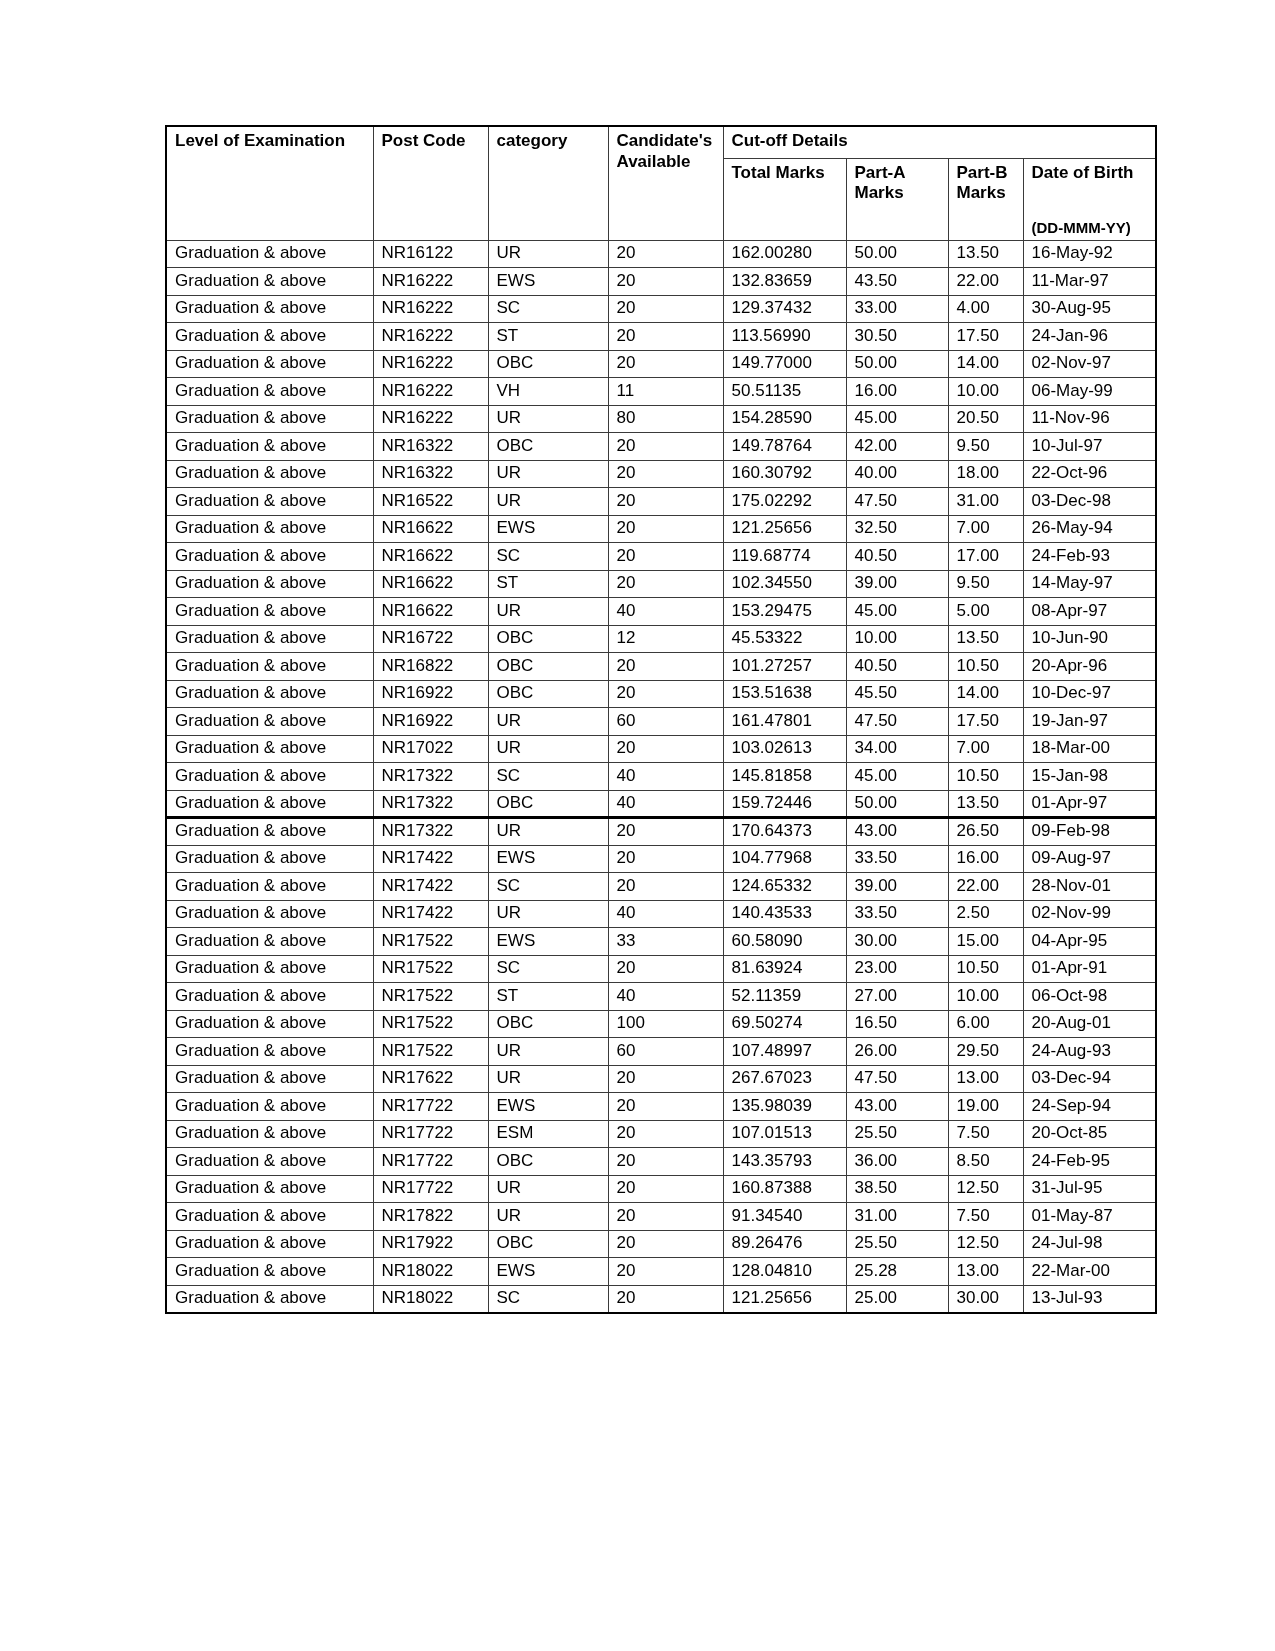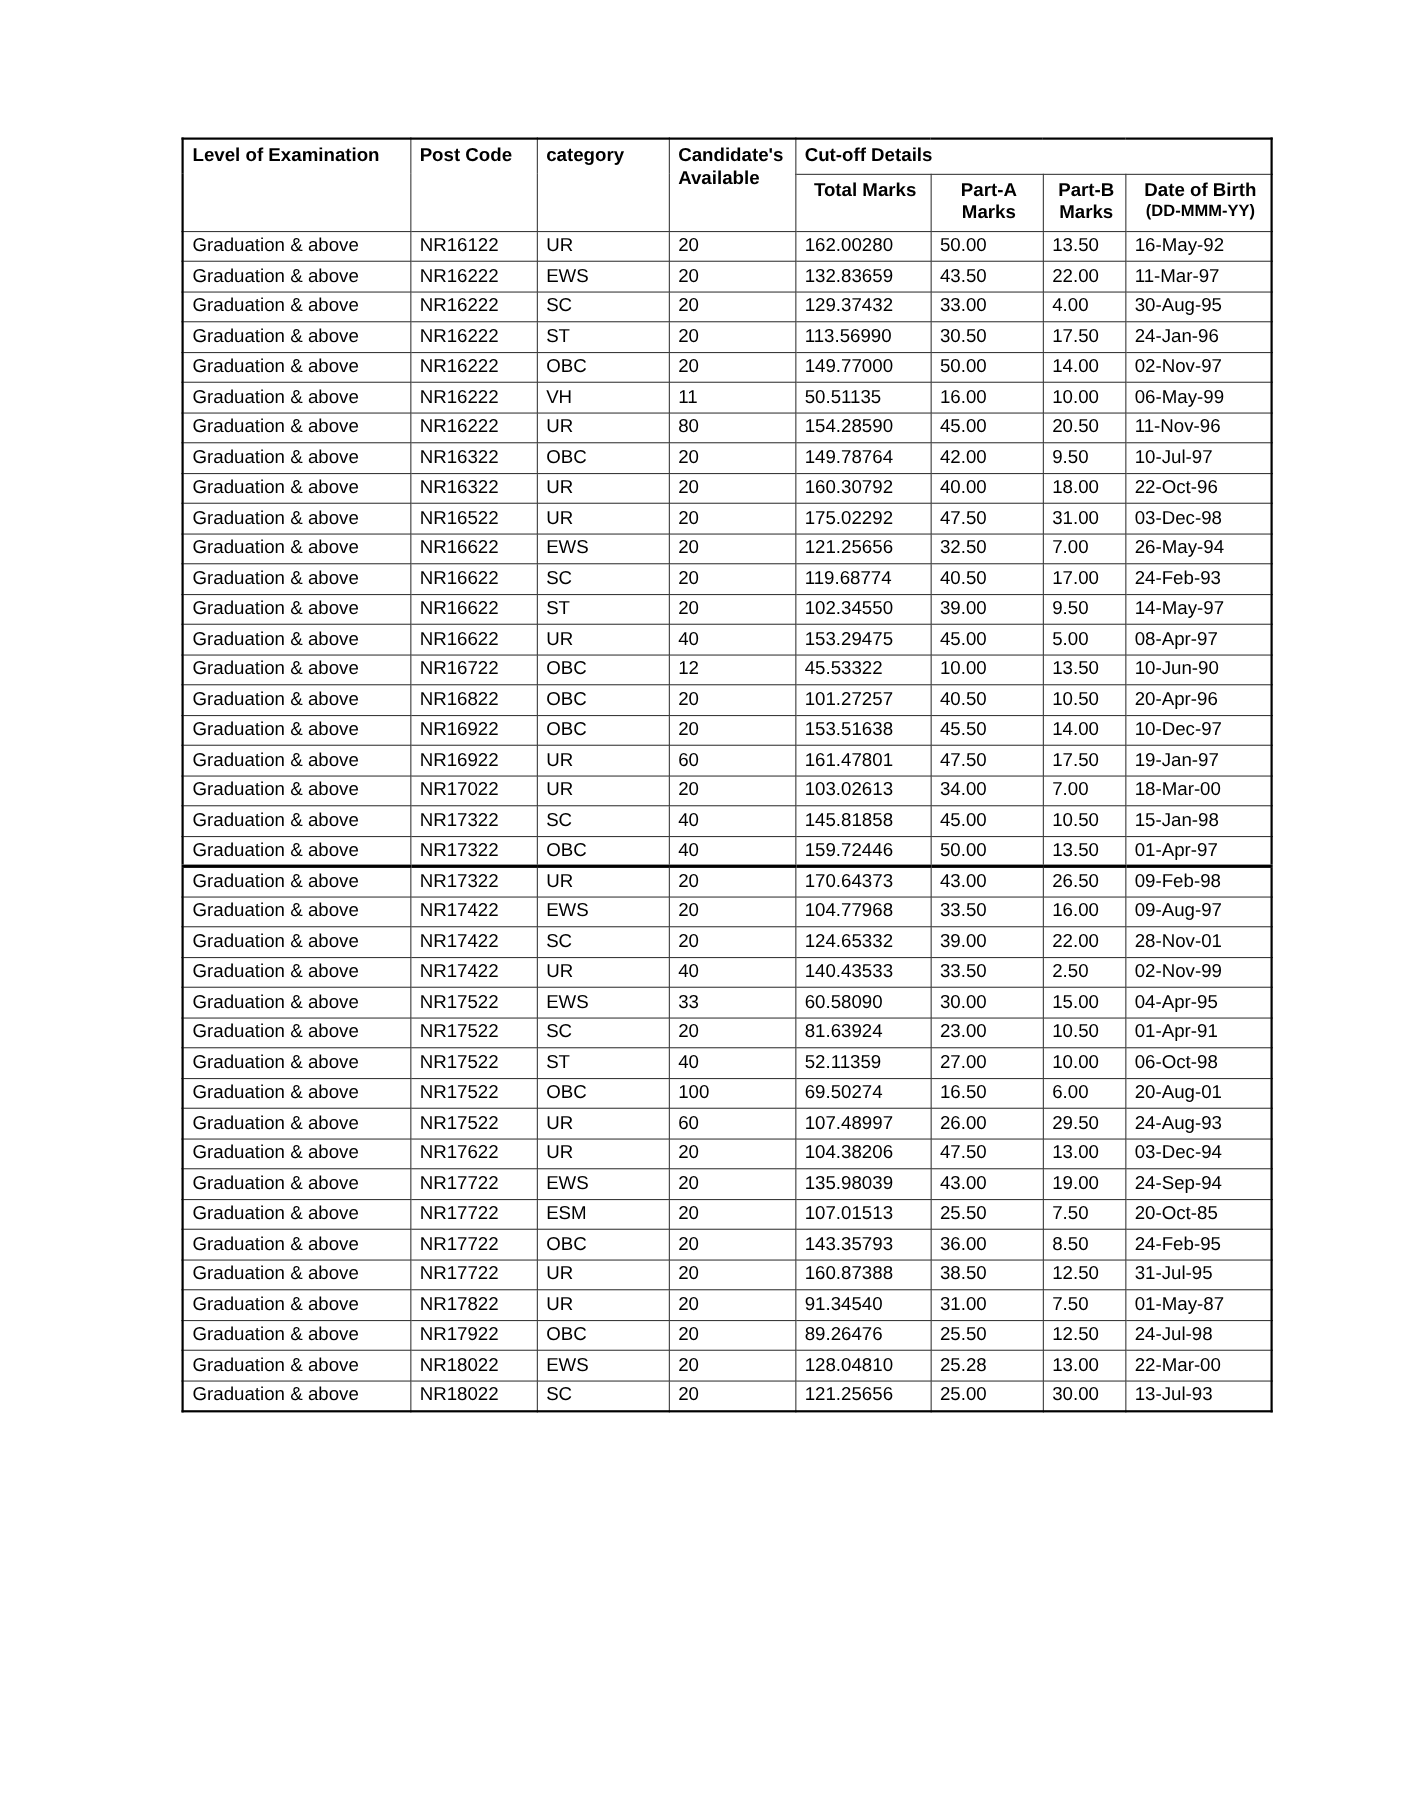--- a/index.html
+++ b/index.html
@@ -34,33 +34,34 @@
     overflow: hidden;
     white-space: nowrap;
   }
   .cutoff-table thead th {
     font-weight: bold;
     vertical-align: top;
     white-space: normal;
     padding-top: 4px;
   }
   .cutoff-table thead tr.top-row th { height: 32px; }
-  .cutoff-table thead tr.sub-row th { height: 52px; text-align: center; }
+  .cutoff-table thead tr.sub-row th { height: 52px; }
   .cutoff-table tbody td {
     height: 27.5px;
     vertical-align: middle;
     font-weight: normal;
   }
   .cutoff-table tbody tr.thick-bottom td {
     border-bottom: 3px solid #000000;
   }
   .dob-sub {
     display: block;
     font-size: 15px;
     font-weight: bold;
+    margin-top: 36px;
   }
   .page-footer {
     position: absolute;
     top: 1496px;
     left: 0;
     width: 1210px;
     text-align: center;
     font-size: 19px;
   }
   .page-footer .bold { font-weight: bold; }
@@ -398,21 +399,21 @@
           <td>107.48997</td>
           <td>26.00</td>
           <td>29.50</td>
           <td>24-Aug-93</td>
         </tr>
         <tr>
           <td>Graduation &amp; above</td>
           <td>NR17622</td>
           <td>UR</td>
           <td>20</td>
-          <td>104.38206</td>
+          <td>267.67023</td>
           <td>47.50</td>
           <td>13.00</td>
           <td>03-Dec-94</td>
         </tr>
         <tr>
           <td>Graduation &amp; above</td>
           <td>NR17722</td>
           <td>EWS</td>
           <td>20</td>
           <td>135.98039</td>

